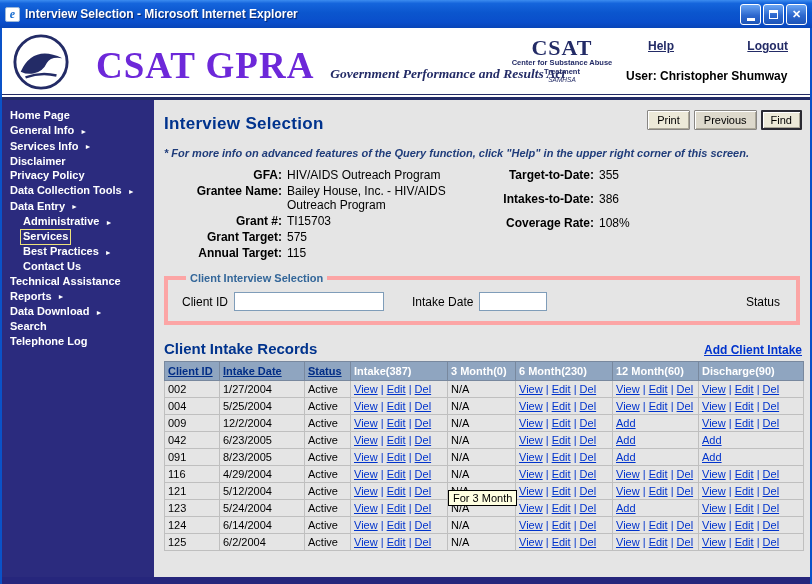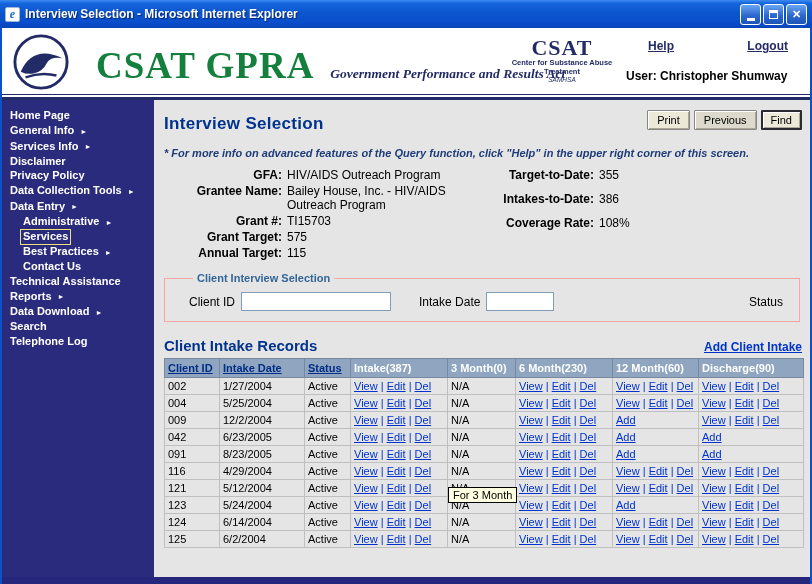--- a/index.html
+++ b/index.html
@@ -28,21 +28,21 @@
 
   
   .frame { flex:1; display:flex; flex-direction:column; min-height:0;
     border-left:2px solid #0A52C8; border-right:2px solid #0A52C8; }
 
   
   .header { height:66px; flex:0 0 66px; background:#fff; display:flex; padding:3px 8px 0 10px; }
   .hhs-logo { width:62px; flex:0 0 62px; padding-top:2px; }
   .brand { display:flex; align-items:baseline; padding-top:16px; margin-left:22px; flex:1; min-width:0; }
   .brand-title { font-family:"Liberation Serif",serif; font-weight:bold; font-size:37px; line-height:1;
-    color:#15803d; letter-spacing:1px; white-space:nowrap;text-align:center; }
+    color:#6d28d9; letter-spacing:1px; white-space:nowrap;text-align:center; }
   .brand-sub { font-family:"Liberation Serif",serif; font-style:italic; font-weight:bold; font-size:13.5px;
     color:#232B66; margin-left:16px; white-space:nowrap; }
   .csat-box { width:128px; flex:0 0 128px; text-align:center; padding-top:6px; color:#232B66; }
   .csat-acronym { font-family:"Liberation Serif",serif; font-weight:bold; font-size:22px; line-height:22px; letter-spacing:1px; }
   .csat-name { font-size:7.5px; font-weight:bold; line-height:8.5px; }
   .csat-org { font-size:6.5px; font-style:italic; }
   .header-right { width:176px; flex:0 0 176px; padding-top:8px; }
   .header-links { display:flex; justify-content:space-between; padding:0 14px 0 22px; }
   .header-links a { color:#232B66; font-weight:bold; font-size:12px; text-decoration:underline; cursor:pointer; }
   .user-label { margin-top:16px; font-weight:bold; font-size:12px; color:#000; white-space:nowrap; }
@@ -77,21 +77,21 @@
 
   .info-area { margin-top:9px; display:flex; }
   .info-col-left { width:318px; flex:0 0 318px; }
   .info-col-right { flex:1; padding-left:4px; }
   .info-row { display:flex; margin-bottom:2px; }
   .info-col-right .info-row { margin-bottom:10px; }
   .info-label { font-weight:bold; text-align:right; width:118px; flex:0 0 118px; font-size:12px; }
   .info-col-right .info-label { width:108px; flex:0 0 108px; }
   .info-value { margin-left:5px; font-size:12px; max-width:178px; }
 
-  fieldset.filter { margin:10px 4px 0 0; border:1px solid #fca5a5; padding:8px 10px 10px 24px; }
+  fieldset.filter { margin:10px 4px 0 0; border:4px solid #fca5a5; padding:8px 10px 10px 14px; }
   fieldset.filter legend { font-size:11px; font-weight:bold; color:#336699; padding:0 4px; margin-left:4px; }
   .filter-row { display:flex; align-items:center; }
   .filter-row label { font-size:12px; margin-right:6px; }
   .txt { height:19px; border:1px solid #7F9DB9; font-size:12px; padding:1px 3px; }
   .txt.client-id { width:150px; }
   .txt.intake-date { width:68px; }
   .gap1 { width:28px; } .spacer { flex:1; }
   .selectbox { width:232px; height:19px; border:1px solid #7F9DB9; background:#fff; display:flex; align-items:center; cursor:pointer; }
   .selectbox .sel-text { flex:1; font-size:11px; padding:0 3px; white-space:nowrap; overflow:hidden; }
   .sel-arrow { width:17px; height:17px; flex:0 0 17px; background:linear-gradient(180deg,#E9E9E2,#CFCCC3);

